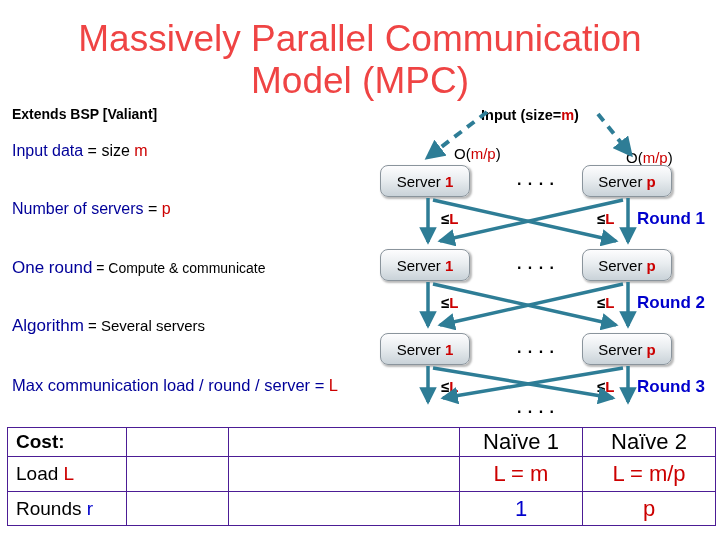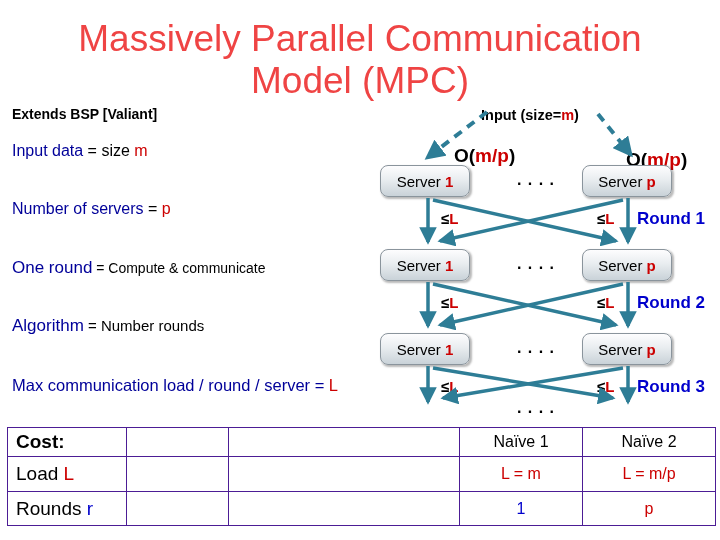--- a/index.html
+++ b/index.html
@@ -22,21 +22,21 @@
   .blk{color:#000;}
   .it1{top:142px;font-size:16px;}
   .it2{top:200px;font-size:16px;}
   .it3{top:258px;font-size:17px;}
   .it3 .sm{font-size:14px;}
   .it4{top:316px;font-size:17px;}
   .it4 .sm{font-size:15px;}
   .it5{top:376px;font-size:16.5px;}
   
   .input-label{top:107px;left:481px;font-size:14.5px;font-weight:bold;white-space:nowrap;}
-  .oload{font-size:19px;font-weight:bold;white-space:nowrap;}
+  .oload{font-size:15px;font-weight:normal;white-space:nowrap;}
   .oleft{top:145px;left:454px;}
   .oright{top:149px;left:626px;}
   
   .server-box{
     width:90px;height:32px;border:1.5px solid #8a949c;border-radius:8px;
     background:linear-gradient(180deg,#fdfdfe 0%,#e9edf0 45%,#c9d2d8 100%);
     box-shadow:1.5px 1.5px 2px rgba(0,0,0,0.28);
     display:flex;align-items:center;justify-content:center;
     font-size:15px;white-space:pre;box-sizing:border-box;
   }
@@ -57,39 +57,39 @@
   
   table.cost{
     position:absolute;left:7px;top:427px;border-collapse:collapse;table-layout:fixed;
     font-size:19px;
   }
   table.cost td{border:1px solid #4c1d95;padding:0 0 0 8px;white-space:nowrap;overflow:hidden;}
   table.cost td.ctr{text-align:center;padding:0;}
   .h1{height:29px;} .h2{height:35px;} .h3{height:34px;}
   .w1{width:110px;} .w2{width:93px;} .w3{width:222px;} .w4{width:122px;} .w5{width:132px;}
   .bold{font-weight:bold;}
-  .vcell{font-size:16px;}
+  .vcell{font-size:22px;}
 </style>
 </head>
 <body>
 
 <div class="abs title">
   <div>Massively Parallel Communication</div>
   <div>Model (MPC)</div>
 </div>
 
 <div class="abs extends">Extends BSP [Valiant]</div>
 
 <div class="abs lineitem it1"><span class="navy">Input data</span><span class="blk"> = size </span><span class="red">m</span></div>
 
 <div class="abs lineitem it2"><span class="navy">Number of servers</span><span class="blk"> = </span><span class="red">p</span></div>
 
 <div class="abs lineitem it3"><span class="navy">One round</span><span class="blk sm"> = Compute &amp; communicate</span></div>
 
-<div class="abs lineitem it4"><span class="navy">Algorithm</span><span class="blk sm"> = Number rounds</span></div>
+<div class="abs lineitem it4"><span class="navy">Algorithm</span><span class="blk sm"> = Several servers</span></div>
 
 <div class="abs lineitem it5"><span class="navy">Max communication load / round / server = </span><span class="red">L</span></div>
 
 <div class="abs input-label"><span class="blk">Input (size=</span><span class="red">m</span><span class="blk">)</span></div>
 
 <div class="abs oload oleft"><span class="blk">O(</span><span class="red">m/p</span><span class="blk">)</span></div>
 
 <div class="abs oload oright"><span class="blk">O(</span><span class="red">m/p</span><span class="blk">)</span></div>
 
 <div class="abs server-box bleft rowy1"><span class="blk">Server </span><span class="red bold">1</span></div>

